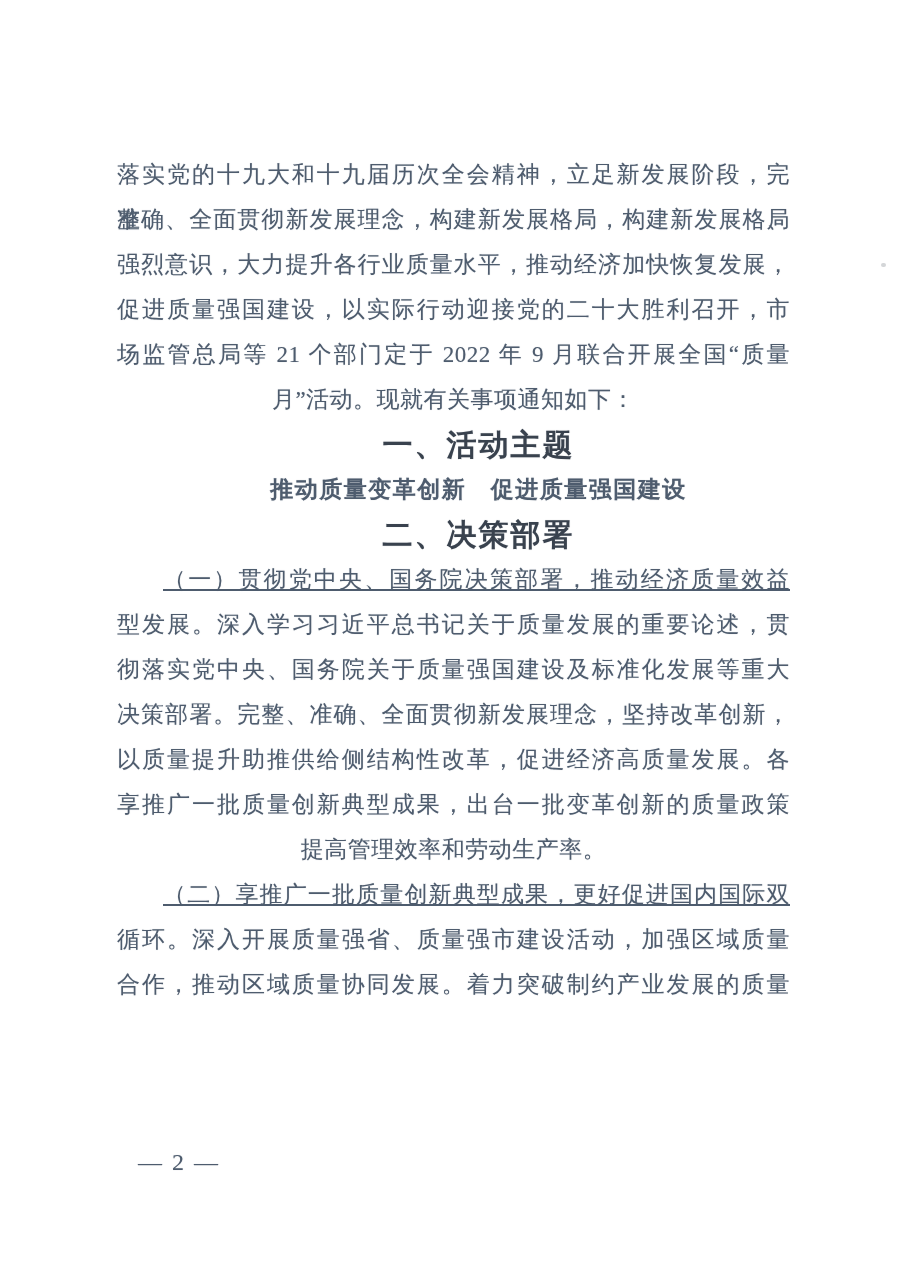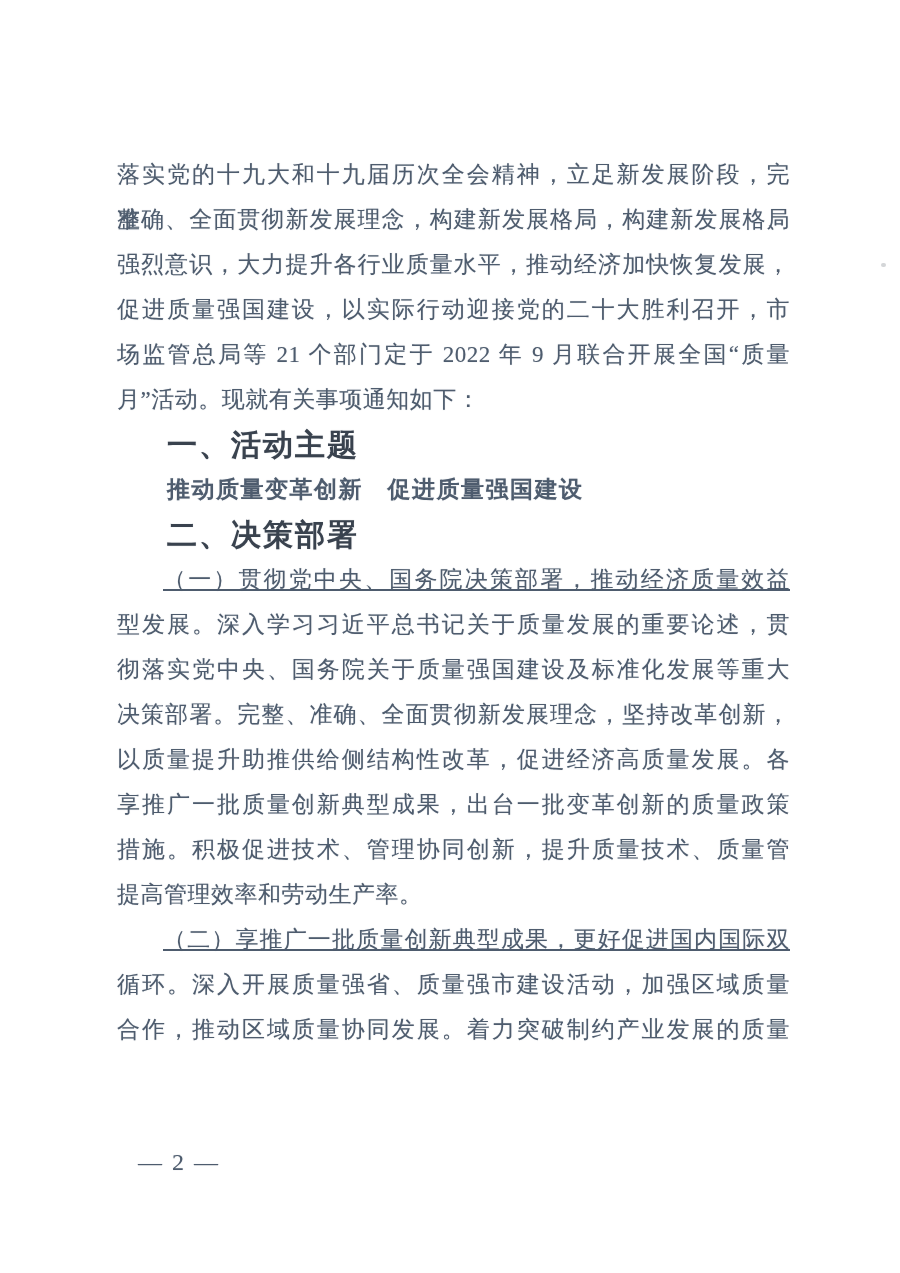--- a/index.html
+++ b/index.html
@@ -22,20 +22,21 @@
     width: 673px;
   }
   .line {
     height: 45px;
     line-height: 45px;
     font-size: 23px;
     color: var(--ink, #4e5c6e);
     text-shadow: 0 0 1px rgba(78, 92, 110, 0.35);
     white-space: nowrap;
     letter-spacing: 0.5px;
+    text-align: center;
   }
   .line.j {
     text-align: justify;
     text-align-last: justify;
     white-space: normal;
   }
   .line.indent {
     text-indent: 46px;
     text-decoration: underline;
   }
@@ -88,21 +89,20 @@
     <div class="line">月”活动。现就有关事项通知如下：</div>
     <div class="line heading">一、活动主题</div>
     <div class="line theme">推动质量变革创新　促进质量强国建设</div>
     <div class="line heading">二、决策部署</div>
     <div class="line indent j">（一）贯彻党中央、国务院决策部署，推动经济质量效益</div>
     <div class="line j">型发展。深入学习习近平总书记关于质量发展的重要论述，贯</div>
     <div class="line j">彻落实党中央、国务院关于质量强国建设及标准化发展等重大</div>
     <div class="line j">决策部署。完整、准确、全面贯彻新发展理念，坚持改革创新，</div>
     <div class="line j">以质量提升助推供给侧结构性改革，促进经济高质量发展。各</div>
     <div class="line j">享推广一批质量创新典型成果，出台一批变革创新的质量政策</div>
-    <div class="line j">措施。积极促进技术、管理协同创新，提升质量技术、质量管</div>
     <div class="line">提高管理效率和劳动生产率。</div>
     <div class="line indent j">（二）享推广一批质量创新典型成果，更好促进国内国际双</div>
     <div class="line j">循环。深入开展质量强省、质量强市建设活动，加强区域质量</div>
     <div class="line j">合作，推动区域质量协同发展。着力突破制约产业发展的质量</div>
   </div>
 
   <div class="page-footer">— 2 —</div>
 
   <div class="scan-speck"></div>
 

